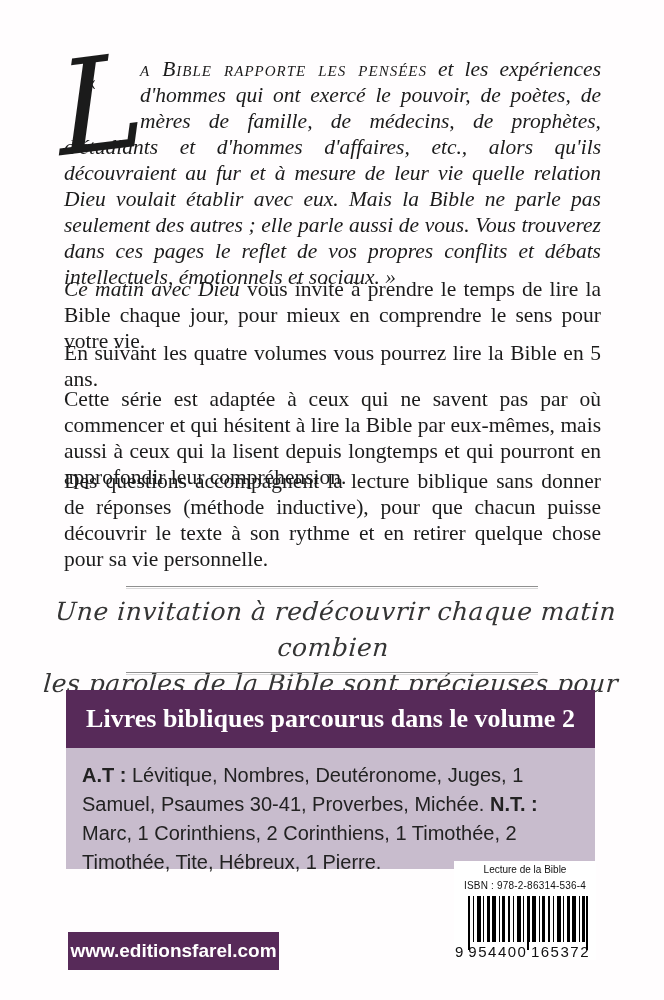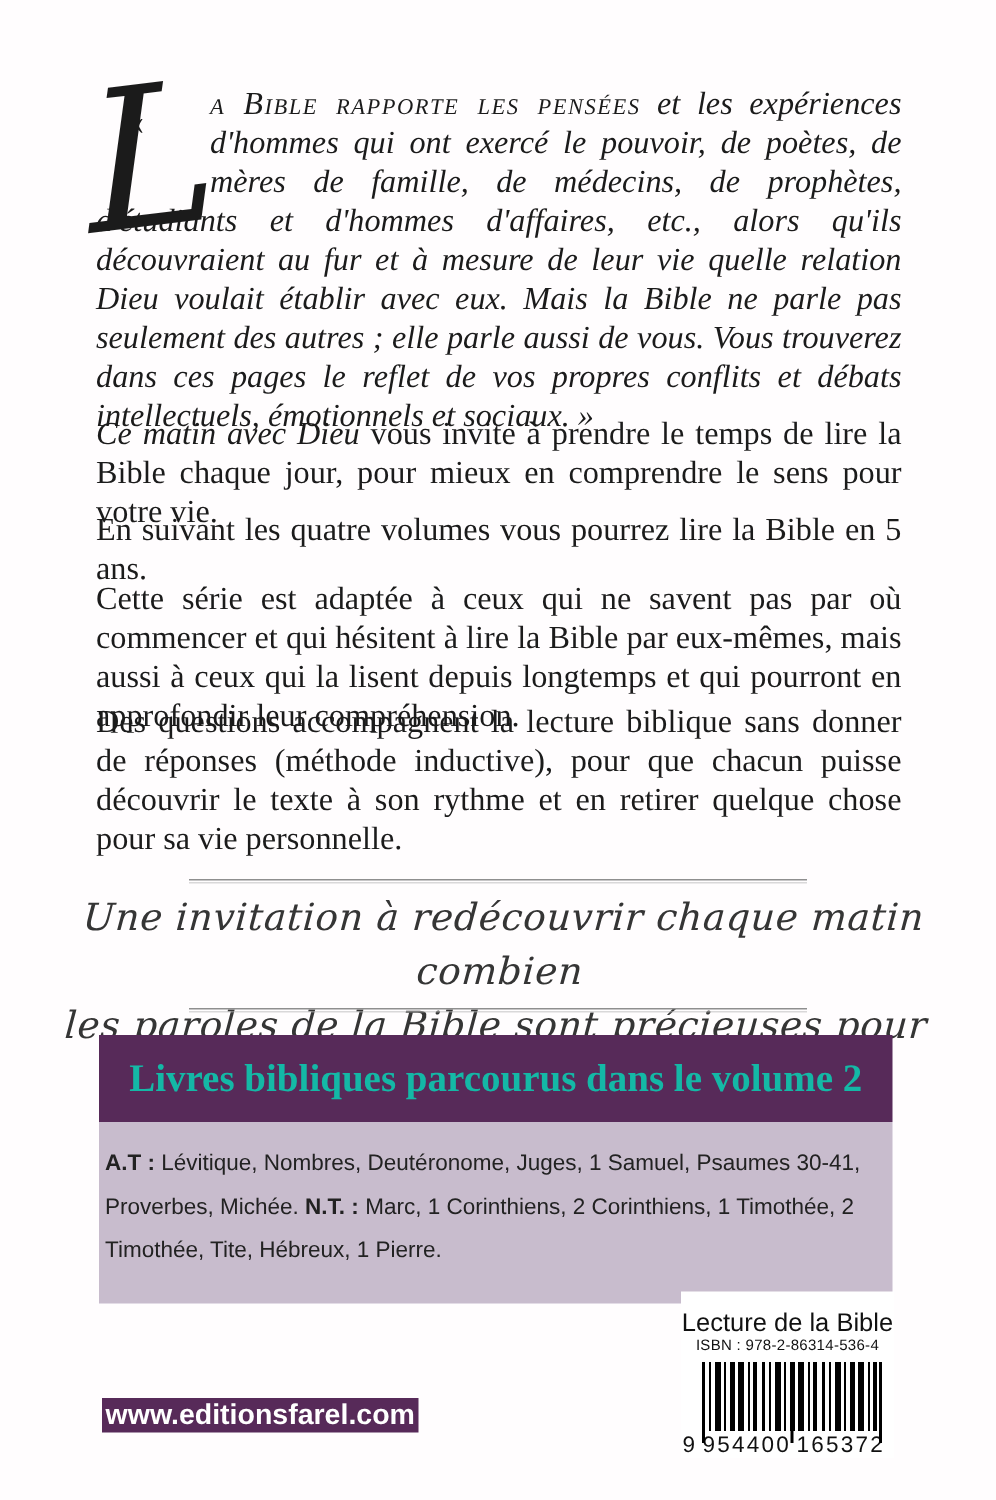--- a/index.html
+++ b/index.html
@@ -19,41 +19,41 @@
   
   .rule{position:absolute;left:126px;width:412px;height:0;border-top:1px solid #8f8f8f;
         box-shadow:0 2px 0 rgba(185,185,185,.55);}
   .rule1{top:586px;} .rule2{top:672px;}
   .tagline{position:absolute;left:40px;width:584px;top:594px;text-align:center;
            font-family:"DejaVu Serif",serif;font-style:italic;font-size:25px;line-height:36px;
            color:#353535;letter-spacing:.5px;transform:skewX(-4deg);}
   
   .title-bar{position:absolute;left:66px;top:690px;width:529px;height:58px;background:#572a59;
              display:flex;align-items:center;justify-content:center;}
-  .title-bar span{color:#14b8a6;font-family:"Liberation Serif",serif;font-weight:bold;font-size:26px;}
+  .title-bar span{color:#ffffff;font-family:"Liberation Serif",serif;font-weight:bold;font-size:26px;}
   .books-panel{position:absolute;left:66px;top:748px;width:529px;height:121px;background:#c8bccd;
-               font-family:"Liberation Sans",sans-serif;font-size:15px;line-height:29px;color:#222;
-               padding:13px 16px 0 4px;box-sizing:border-box;}
+               font-family:"Liberation Sans",sans-serif;font-size:20px;line-height:29px;color:#222;
+               padding:13px 16px 0 16px;box-sizing:border-box;}
   .books-panel b{font-weight:700;}
   
   .logo{position:absolute;left:140px;top:865px;width:90px;text-align:center;}
   .logo .wordmark{position:relative;display:block;font-family:"DejaVu Serif",serif;
                   font-size:26px;line-height:20px;color:#2e6cb3;letter-spacing:1px;}
   .logo .accent{position:absolute;left:27px;top:-4px;width:10px;height:3px;background:#f3d21f;
                 border-radius:2px;transform:rotate(-18deg);}
   .logo .subtitle{display:block;font-family:"Liberation Sans",sans-serif;font-style:italic;
                   font-size:9px;line-height:11px;color:#2e6cb3;letter-spacing:2px;}
-  .banner{position:absolute;left:68px;top:932px;width:211px;height:23px;background:#572a59;
+  .banner{position:absolute;left:68px;top:932px;width:211px;height:38px;background:#572a59;
           display:flex;align-items:center;justify-content:center;}
   .banner span{color:#fff;font-family:"Liberation Sans",sans-serif;font-weight:bold;font-size:19px;}
   .price{position:absolute;left:388px;top:906px;font-family:"Liberation Sans",sans-serif;
          font-weight:bold;font-size:35px;color:#111;}
   .barcode{position:absolute;left:454px;top:861px;width:142px;background:#fff;
            font-family:"Liberation Sans",sans-serif;color:#111;text-align:center;}
-  .bc-title{font-size:17px;line-height:17px;margin-top:12px;}
+  .bc-title{font-size:10px;line-height:17px;}
   .bc-isbn{font-size:10px;line-height:16px;letter-spacing:.2px;}
   .bc-bars{position:relative;margin:2px 0 0 14px;width:120px;height:46px;
            background-image:linear-gradient(90deg,#000 0 2px,#fff 2px 5px,#000 5px 6px,#fff 6px 9px,
              #000 9px 13px,#fff 13px 15px,#000 15px 16px,#fff 16px 19px,#000 19px 22px,#fff 22px 24px,
              #000 24px 28px,#fff 28px 31px,#000 31px 32px,#fff 32px 34px,#000 34px 37px,#fff 37px 40px);
            background-size:40px 100%;background-repeat:repeat-x;}
   .guard{position:absolute;top:0;width:2px;height:54px;background:#000;}
   .g1{left:0;} .g2{left:59px;} .g3{left:118px;}
   .bc-digits{display:flex;justify-content:space-between;padding:2px 6px 0 1px;
              font-size:15px;line-height:16px;letter-spacing:1.5px;}

